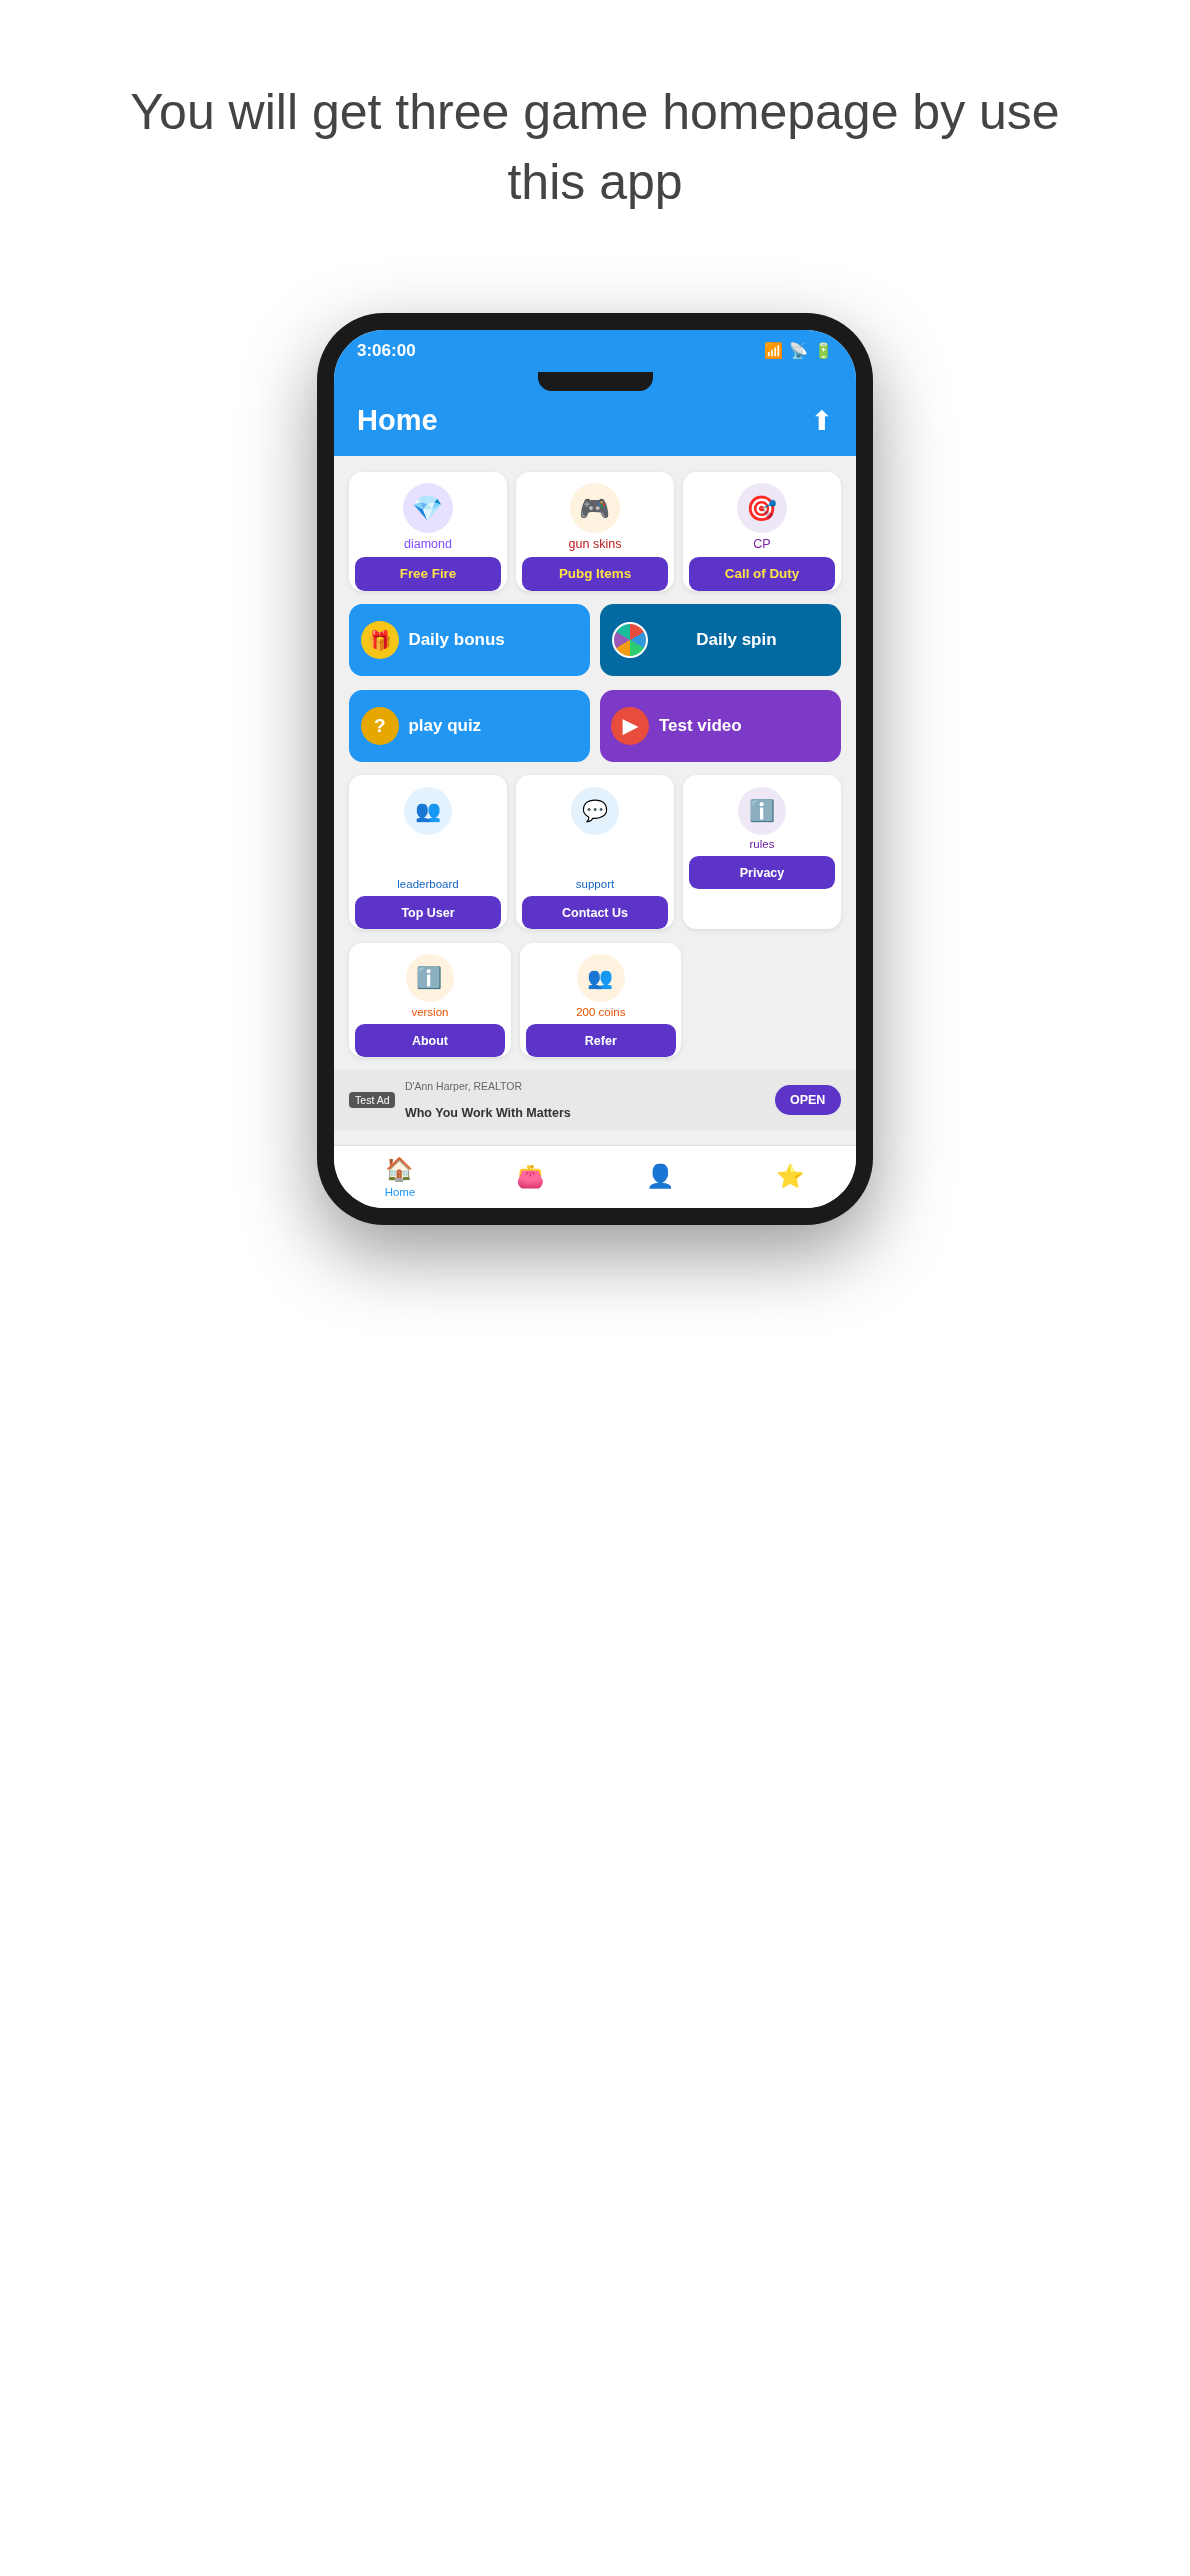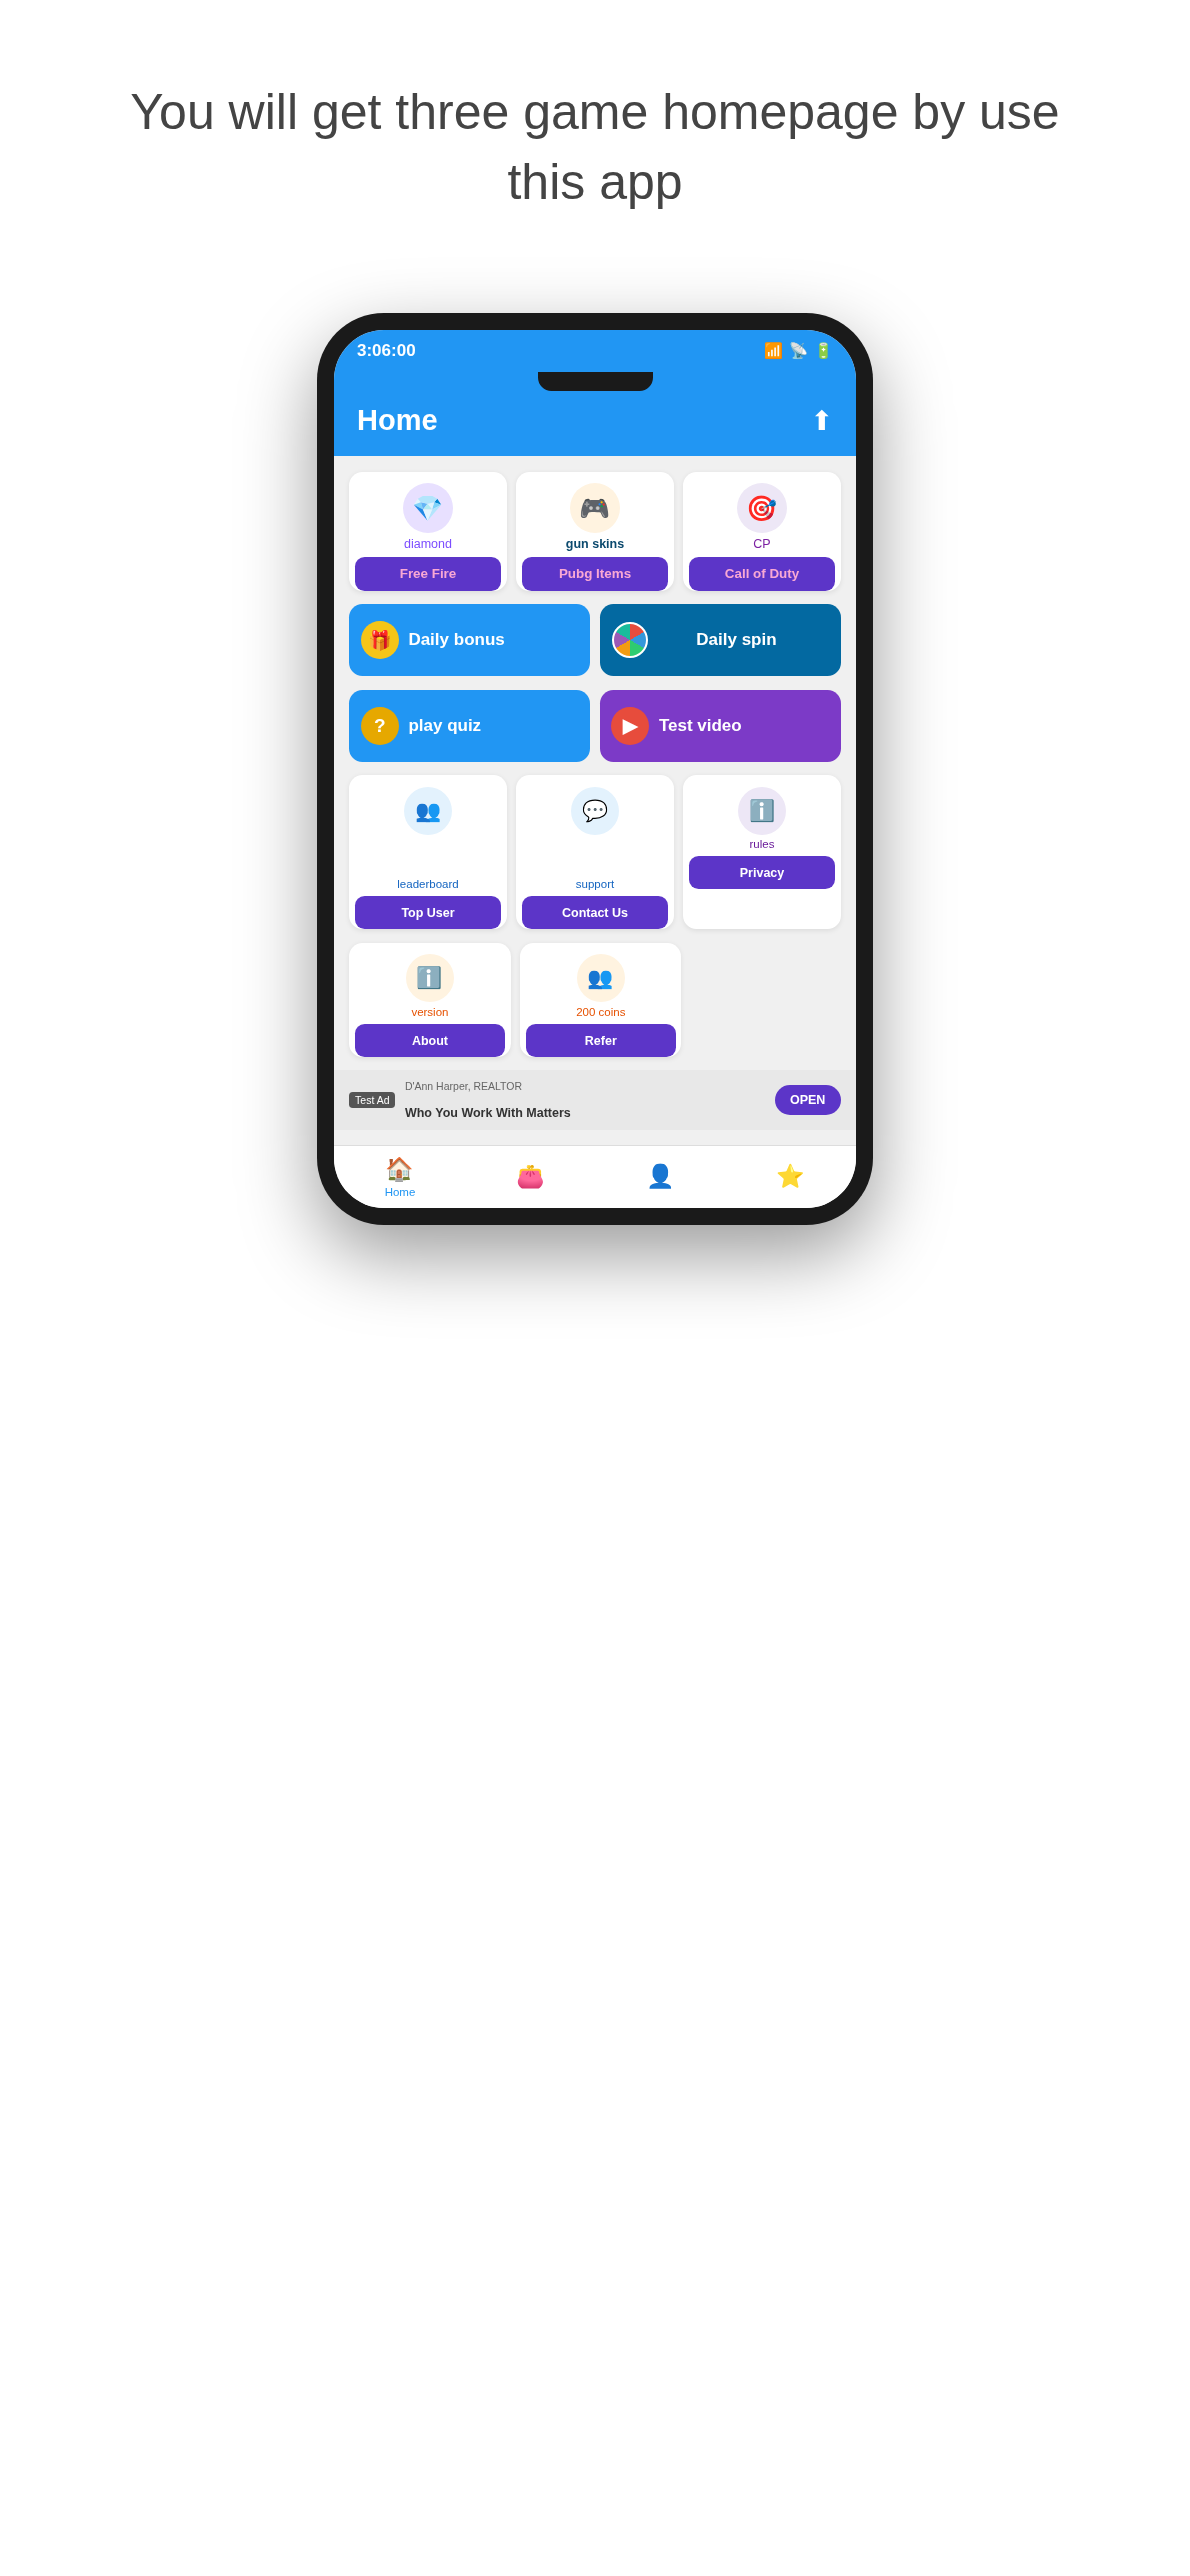--- a/index.html
+++ b/index.html
@@ -123,29 +123,29 @@
     }
     .game-icon.diamond { background: #e8e0ff; }
     .game-icon.gun { background: #fff3e0; }
     .game-icon.cp { background: #ede7f6; }
 
     .game-label {
       font-size: 12.5px;
       margin-bottom: 5.8px;
     }
     .game-label.diamond-label { color: #7c4dff; }
-    .game-label.gun-label { color: #0c4a6e; font-weight: bold; }
+    .game-label.gun-label { color: #b91c1c; }
     .game-label.cp-label { color: #7b1fa2; }
 
     .game-btn {
       width: 100%;
       padding: 9.6px 3.8px;
       border: none;
       border-radius: 9.6px;
-      color: #f9a8d4;
+      color: #fde047;
       font-size: 13.4px;
       font-weight: 700;
       cursor: pointer;
       text-align: center;
     }
     .game-btn.purple { background: #5c35c8; }
 
     
     .action-row {
       display: flex;

